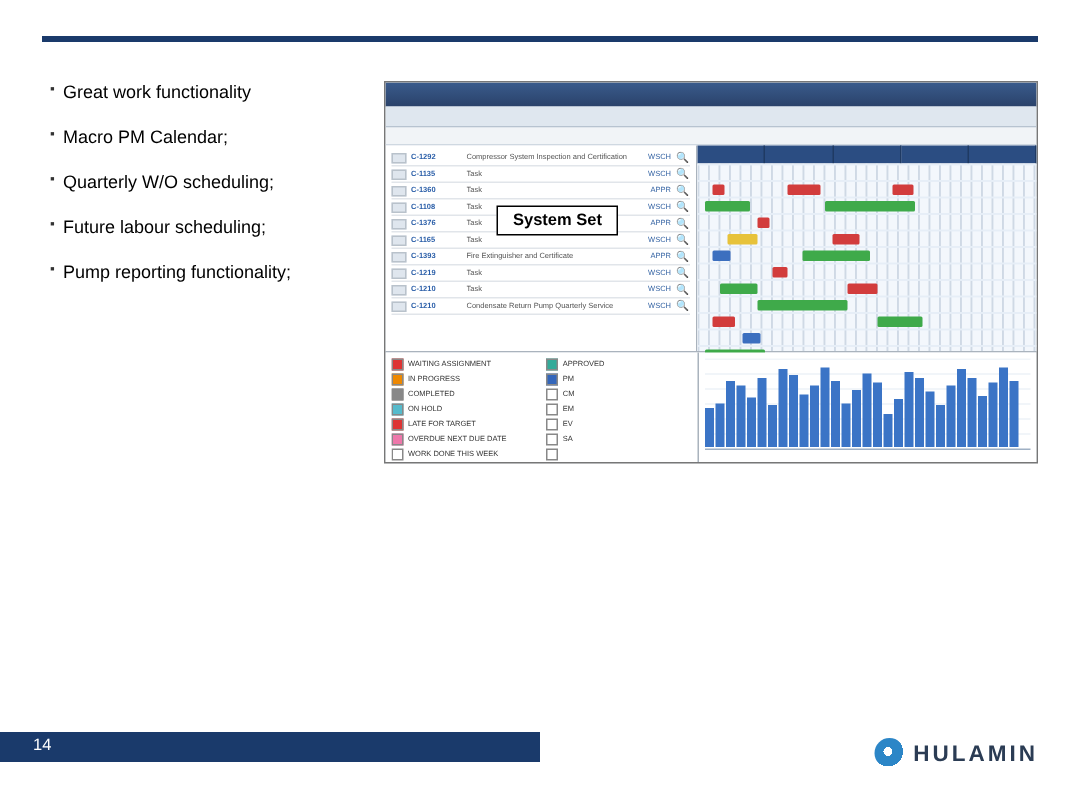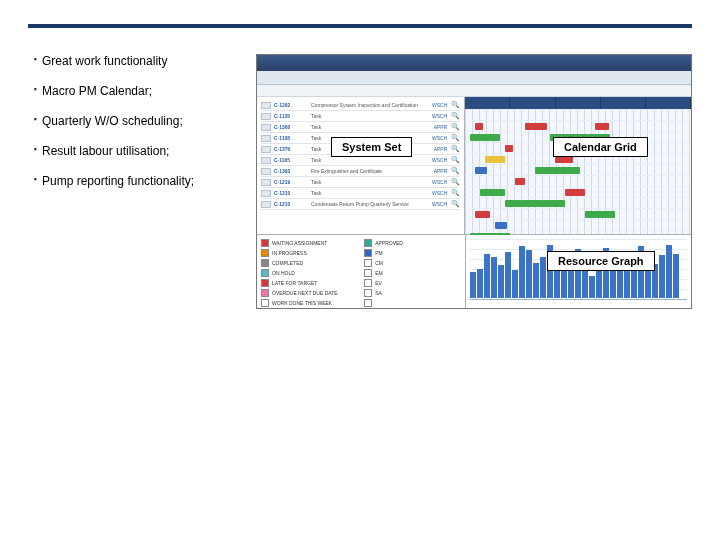--- a/index.html
+++ b/index.html
@@ -72,21 +72,21 @@
       <li>
           <span class="dot">▪</span>
           <span class="txt">Macro PM Calendar;</span>
         </li>
       <li>
           <span class="dot">▪</span>
           <span class="txt">Quarterly W/O scheduling;</span>
         </li>
       <li>
           <span class="dot">▪</span>
-          <span class="txt">Result labour utilisation;</span>
+          <span class="txt">Future labour scheduling;</span>
         </li>
       <li>
           <span class="dot">▪</span>
           <span class="txt">Pump reporting functionality;</span>
         </li>
     </ul>
 
     <div class="shot">
       <div class="topbar"></div>
       <div class="toolbar"></div>
@@ -284,18 +284,25 @@
               <div class="b" style="height: 57.5%;"></div>
               <div class="b" style="height: 72.5%;"></div>
               <div class="b" style="height: 90%;"></div>
               <div class="b" style="height: 75%;"></div>
             </div>
           <div class="xa"></div>
         </div>
       </div>
 
       <div class="callout" style="top:82px; left:74px;">System Set</div>
-      <div class="callout" style="top:82px; left:296px;">Calendar Grid</div>
-      <div class="callout" style="top:196px; left:290px;">Resource Graph</div>
     </div>
   </div>
 
+  <div class="footer">
+    <div class="stripe" style="width:360px;">
+      <span class="pg">14</span>
+    </div>
+  </div>
+  <div class="logo">
+    <div class="sw"></div>
+    <div class="name">HULAMIN</div>
+  </div>
 </div>
 
 </body></html>

